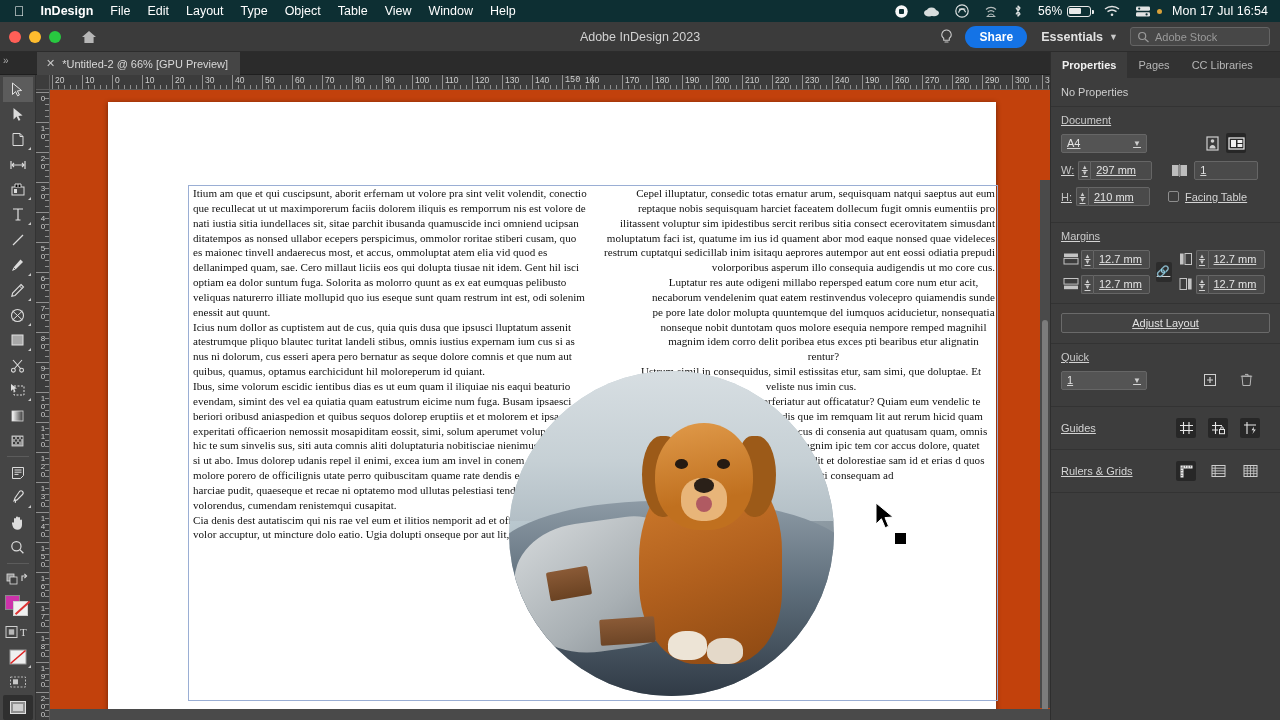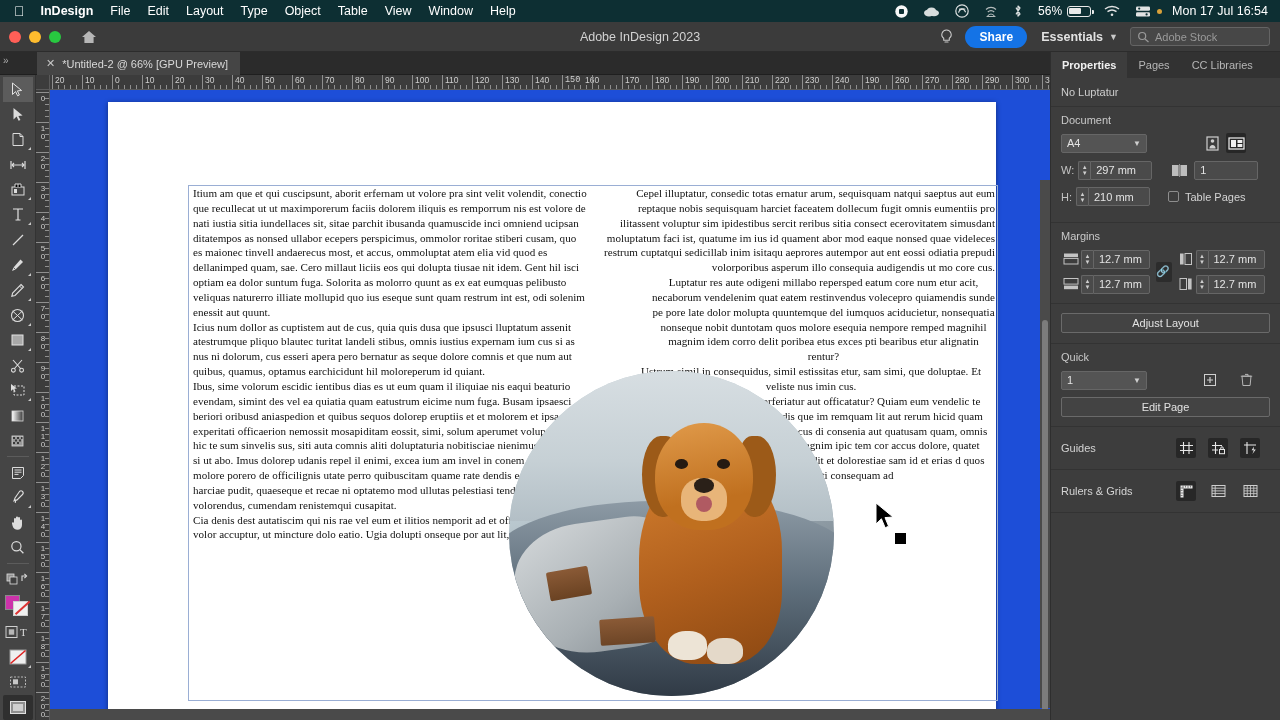--- a/index.html
+++ b/index.html
@@ -122,21 +122,21 @@
   .rh-lab { position: absolute; top: 0px; color: #d0d0d0; font-size: 8.5px; font-family: "Liberation Sans", sans-serif; }
   .rh-tick { position: absolute; bottom: 0; width: 1px; background: #8f8f8f; }
   .rv-lab {
     position: absolute; left: 2px; color: #d0d0d0; font-size: 8px;
     width: 10px; text-align: center; line-height: 8px;
   }
   .rv-tick { position: absolute; right: 0; height: 1px; background: #8f8f8f; }
 
   .canvas {
     position: absolute; left: 50px; top: 90px; right: 230px; bottom: 0;
-    background: #1d4ed8; overflow: hidden;
+    background: #c2410c; overflow: hidden;
   }
   .page {
     position: absolute; left: 58px; top: 12px; width: 888px; height: 624px;
     background: #fff; box-shadow: 0 1px 5px rgba(0,0,0,.45);
   }
   .textframe {
     position: absolute; left: 80px; top: 83px; width: 810px; height: 516px;
     border: 1px solid #9aaed4;
   }
 
@@ -221,21 +221,21 @@
   .props {
     position: absolute; right: 0; top: 52px; width: 230px; bottom: 0;
     background: #3d3d3d; border-left: 1px solid #2e2e2e;
     color: #d4d4d4; font-size: 11px;
   }
   .props-tabs { display: flex; height: 26px; background: #323232; align-items: stretch; }
   .ptab {
     padding: 0 11px; display: flex; align-items: center; font-size: 11px; color: #b6b6b6;
   }
   .ptab.active { background: #3d3d3d; color: #f0f0f0; font-weight: bold; }
-  .psec { border-bottom: 1px solid #333; padding: 7px 10px 9px 10px; }
+  .psec { border-bottom: 1px solid #333; padding: 7px 10px 9px 10px; text-decoration: underline; }
   .psec-title { color: #c9c9c9; font-size: 11px; margin-bottom: 7px; }
   .nosel { padding: 8px 10px; color: #cdcdcd; font-size: 11px; border-bottom: 1px solid #333; }
   .row { display: flex; align-items: center; margin-bottom: 7px; }
   .lbl { color: #c4c4c4; font-size: 11px; margin-right: 4px; }
   .select {
     background: #545454; border: 1px solid #666; border-radius: 2px; height: 19px;
     display: flex; align-items: center; justify-content: space-between;
     padding: 0 5px; color: #e4e4e4; font-size: 11px; width: 86px;
   }
   .select .cv { font-size: 8px; color: #cfcfcf; }
@@ -945,21 +945,21 @@
   <div class="udemy">Udemy</div>
 
   <div class="props">
 
     <div class="props-tabs">
       <div class="ptab active">Properties</div>
       <div class="ptab">Pages</div>
       <div class="ptab">CC Libraries</div>
     </div>
 
-    <div class="nosel">No Luptatur</div>
+    <div class="nosel">No Properties</div>
 
     <div class="psec">
       <div class="psec-title">Document</div>
       <div class="row" style="justify-content:space-between">
         <div class="select">
           <span>A4</span>
           <span class="cv">▼</span>
         </div>
         <div class="mini" style="margin-right:24px">
           <div class="icobox">
@@ -997,21 +997,21 @@
       </div>
       <div class="row">
         <span class="lbl">H:</span>
         <span class="stepper">
             <span>▲</span>
             <span>▼</span>
           </span>
         <span class="field" style="width:62px">210 mm</span>
         <span style="display:flex;align-items:center;margin-left:18px">
           <span class="chk"></span>
-          <span>Table Pages</span>
+          <span>Facing Table</span>
         </span>
       </div>
     </div>
 
     <div class="psec">
       <div class="psec-title">Margins</div>
       <div style="display:flex;align-items:center">
         <div style="flex:1">
           <div class="row" style="margin-bottom:5px">
             <span class="icobox">
@@ -1091,21 +1091,20 @@
               </svg>
           </span>
           <span class="icobox" style="margin-left:12px">
             <svg width="13" height="14" viewBox="0 0 13 14">
                 <path d="M2 3.2h9l-.9 9.3H2.9z" fill="none" stroke="#b5b5b5" stroke-width="1"></path>
                 <path d="M.8 3.2h11.4M5 1.4h3v1.8" fill="none" stroke="#b5b5b5" stroke-width="1"></path>
               </svg>
           </span>
         </div>
       </div>
-      <div class="btn-wide">Edit Page</div>
     </div>
 
     <div class="psec" style="padding-top:11px;padding-bottom:11px">
       <div style="display:flex;align-items:center;justify-content:space-between">
         <span>Guides</span>
         <span class="mini" style="gap:12px;margin-right:10px">
           <span class="icobox on">
             <svg width="15" height="14" viewBox="0 0 15 14">
                 <path d="M1 4.5h13M1 9.5h13M4.5 1v12M10 1v12" stroke="#e8e8e8" stroke-width="1.1"></path>
               </svg>

